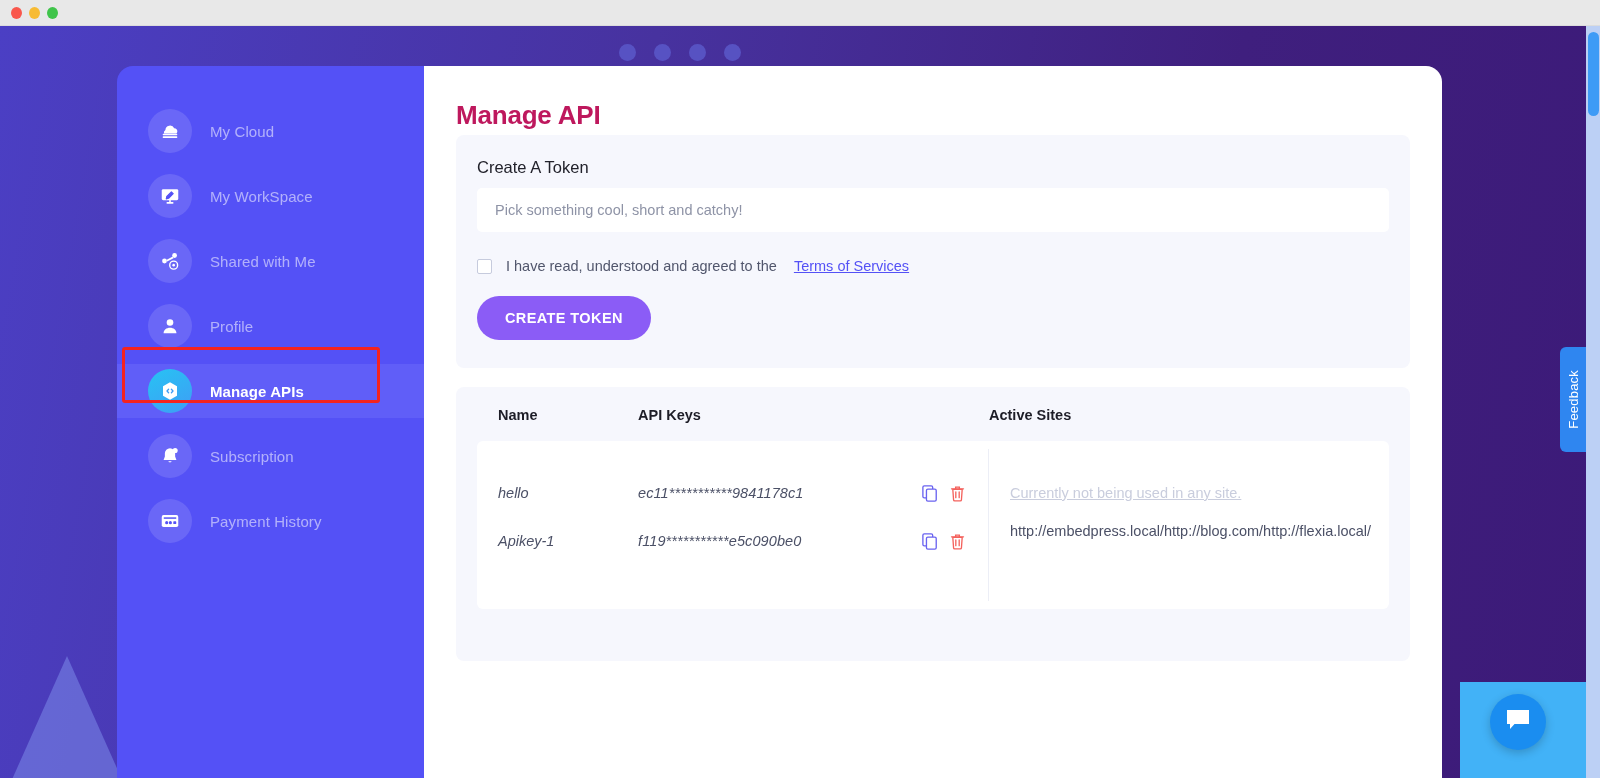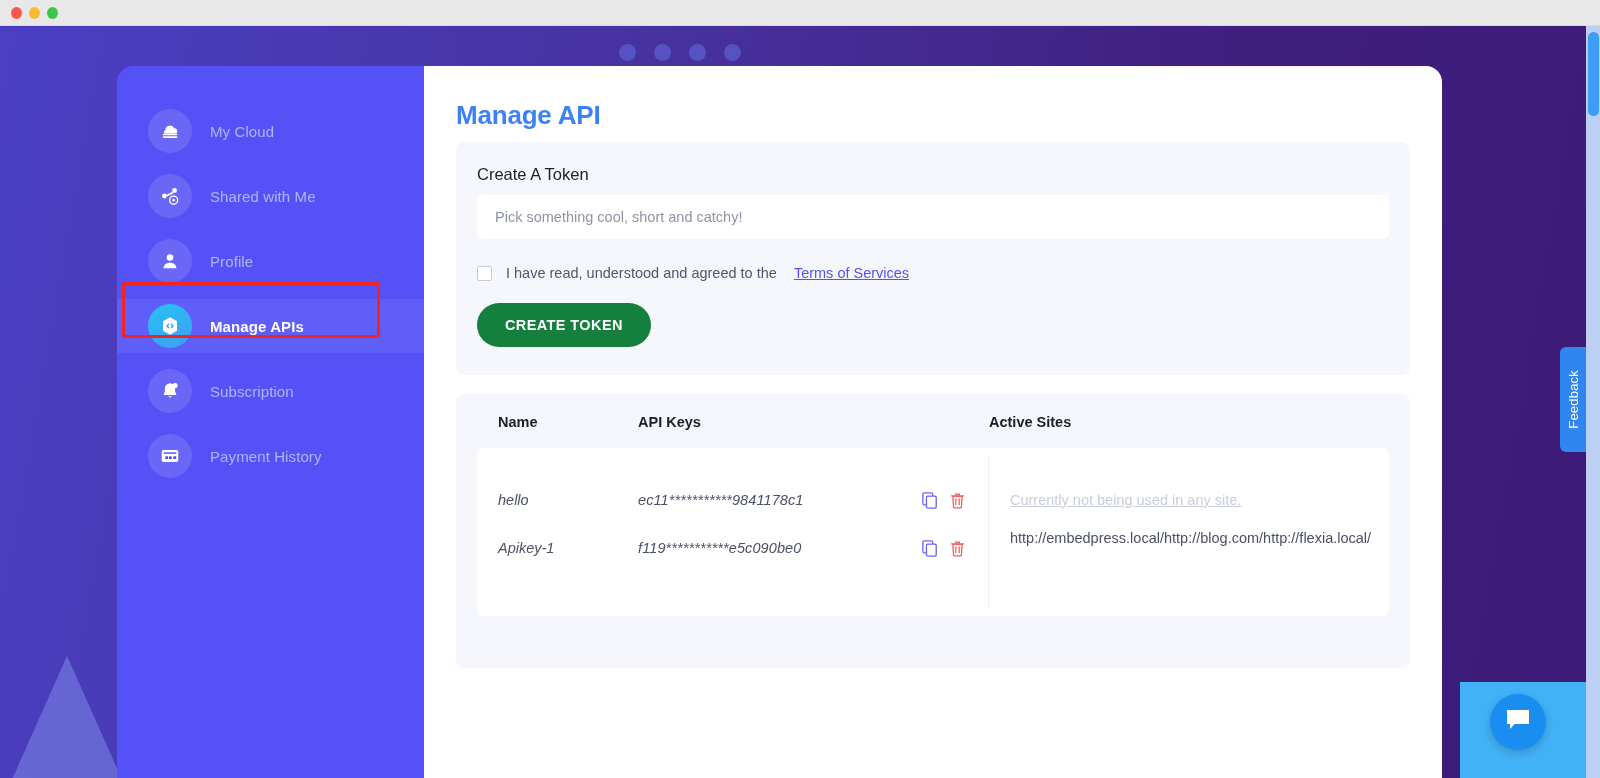--- a/index.html
+++ b/index.html
@@ -117,22 +117,22 @@
   }
 
   
   .main{
     flex:1; background:#ffffff;
     border-radius:0 16px 0 0;
     padding:34px 32px 0 32px;
     overflow:hidden;
   }
   .page-title{
-    font-size:26px; font-weight:700; color:#3b82f6; letter-spacing:-.2px;
-    margin-bottom:11px;
+    font-size:26px; font-weight:700; color:#be185d; letter-spacing:-.2px;
+    margin-bottom:4px;
   }
 
   
   .card{
     background:#f6f7fd; border-radius:8px;
     padding:23px 21px 28px 21px;
   }
   .card-title{ font-size:16.5px; color:#22222b; margin-bottom:11px; }
   .field-label{ font-size:14.5px; color:#8a90a6; margin-bottom:11px; }
   .text-input{
@@ -149,21 +149,21 @@
   .cbox{
     width:15px; height:15px; border:1.5px solid #c6cbdd; border-radius:2px;
     background:#fff; flex:0 0 15px;
   }
   .agree-text{ font-size:14.5px; color:#51566c; }
   .tos-link{ font-size:14.5px; color:#5451f6; margin-left:3px; }
   .btn-create{
     margin-top:22px;
     display:inline-flex; align-items:center; justify-content:center;
     height:44px; padding:0 28px; border:none; border-radius:23px;
-    background:#15803d; color:#fff;
+    background:#8b5cf6; color:#fff;
     font-family:"Liberation Sans", sans-serif;
     font-size:14.5px; font-weight:700; letter-spacing:.4px;
     cursor:pointer;
   }
 
   
   .table-card{
     background:#f6f7fd; border-radius:8px;
     margin-top:19px;
     padding:20px 21px 24px 21px;
@@ -234,20 +234,30 @@
         <span class="nav-icon">
           <svg width="22" height="22" viewBox="0 0 24 24" fill="#fff">
             <path d="M7 11a5 5 0 0 1 9.6-1.9A3.6 3.6 0 0 1 20 12.6c0 .9-.4 1.6-1 2.1H5.4A3.4 3.4 0 0 1 7 11z"></path>
             <rect x="4" y="15" width="16" height="1.7" rx=".8"></rect>
             <rect x="4" y="17.8" width="16" height="1.7" rx=".8"></rect>
           </svg>
         </span>
         <span class="nav-label">My Cloud</span>
       </div>
 
+      <div class="nav-item">
+        <span class="nav-icon">
+          <svg width="22" height="22" viewBox="0 0 24 24" fill="none" stroke="#fff" stroke-width="1.7">
+            <rect x="3" y="4.5" width="18" height="12" rx="1.6" fill="#fff" stroke="none"></rect>
+            <path d="M9 19.5h6M12 16.5v3" stroke="#fff" stroke-linecap="round"></path>
+            <path d="M8.5 12.5l5-5 2 2-5 5-2.6.6z" fill="#5451f6" stroke="#5451f6" stroke-width="1.2" stroke-linejoin="round"></path>
+          </svg>
+        </span>
+        <span class="nav-label">My WorkSpace</span>
+      </div>
 
       <div class="nav-item">
         <span class="nav-icon">
           <svg width="22" height="22" viewBox="0 0 24 24" fill="#fff">
             <circle cx="17" cy="6" r="2.6"></circle>
             <circle cx="6" cy="12" r="2.6"></circle>
             <path d="M8 10.8l7-3.6.9 1.8-7 3.6z"></path>
             <circle cx="16" cy="16.5" r="4.3" fill="none" stroke="#fff" stroke-width="1.5"></circle>
             <circle cx="16" cy="16.5" r="1.4"></circle>
           </svg>

